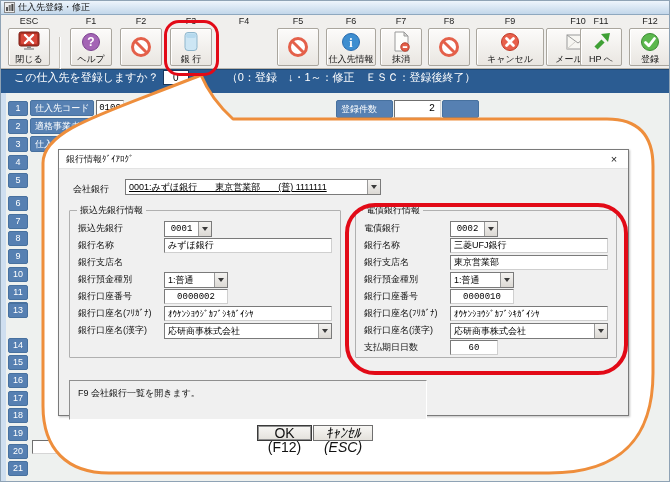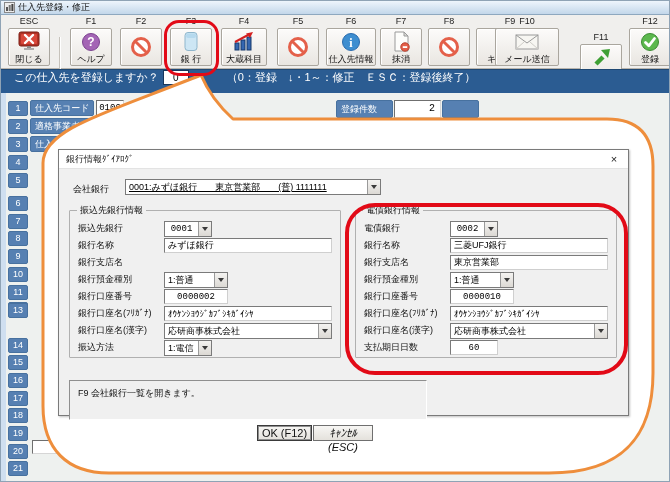--- a/index.html
+++ b/index.html
@@ -76,21 +76,21 @@
        border-color:#7a7a7a #cfcfcf #cfcfcf #7a7a7a;font-family:inherit;}
   .w-s{width:48px;flex:none;}
   .w-m{width:64px;flex:none;}
   .w-w{width:168px;flex:none;}
   .grp-r .w-w{width:158px;}
   .t-center{text-align:center;font-family:"Liberation Mono","DejaVu Sans Mono",monospace;}
   .notebox{position:absolute;left:10px;top:230px;width:358px;height:40px;background:#f0f0f0;
        border:1px solid;border-color:#8f8f8f #fff #fff #8f8f8f;font-size:9px;color:#111;
        padding:6px 0 0 8px;}
   .dbtn{position:absolute;top:275px;height:16px;background:linear-gradient(#f7f6f4,#e4e1dc);
-       border:1px solid #6f6f6f;font-size:11px;text-align:center;line-height:14px;color:#111;}
+       border:1px solid #6f6f6f;font-size:14px;text-align:center;line-height:14px;color:#111;}
   .dbtn.ok{left:198px;width:55px;border:1px solid #3a3a3a;box-shadow:0 0 0 1px #8f8f8f inset;}
   .dbtn.cancel{left:254px;width:60px;font-style:italic;}
   
   .red-f3{position:absolute;left:163px;top:19px;width:55px;height:56px;border:3.5px solid #e20a17;
        border-radius:15px;z-index:9;pointer-events:none;}
   .red-ellipse{position:absolute;left:344px;top:202px;width:283px;height:172px;
        border:4px solid #e20a17;border-radius:30px;z-index:8;pointer-events:none;}
 </style>
 </head>
 <body>
@@ -159,32 +159,20 @@
               <rect x="4" y="1.5" width="12" height="18" rx="3" fill="#cde6f4" stroke="#8fb6cc"></rect>
               <rect x="5" y="2.5" width="10" height="4.5" rx="2" fill="#b5d9ee"></rect>
             </svg>
           </span>
         <span class="tblabel">銀 行</span>
       </div>
     </div>
 
     <div class="tbgroup" style="left:220px;width:46px;">
       <div class="fkey">F4</div>
-      <div class="tbbtn">
-        <span class="icon">
-            <svg width="22" height="19">
-              <rect x="2" y="11" width="4" height="7" fill="#3566b0" stroke="#17386b"></rect>
-              <rect x="8" y="8" width="4" height="10" fill="#3566b0" stroke="#17386b"></rect>
-              <rect x="14" y="5" width="4" height="13" fill="#3566b0" stroke="#17386b"></rect>
-              <line x1="2" y1="10" x2="15" y2="3" stroke="#d42020" stroke-width="2"></line>
-              <polygon points="20,0 13,1.5 17,6" fill="#d42020"></polygon>
-            </svg>
-          </span>
-        <span class="tblabel">大蔵科目</span>
-      </div>
     </div>
 
     <div class="tbgroup" style="left:276px;width:42px;">
       <div class="fkey">F5</div>
       <div class="tbbtn">
         <span class="icon">
             <svg width="22" height="22">
               <circle cx="11" cy="11" r="8.5" fill="#fff" stroke="#e4604a" stroke-width="3"></circle>
               <line x1="5.2" y1="5.2" x2="16.8" y2="16.8" stroke="#e4604a" stroke-width="3"></line>
             </svg>
@@ -238,35 +226,35 @@
         <span class="icon">
             <svg width="20" height="20">
               <circle cx="10" cy="10" r="8.5" fill="#e8604c" stroke="#c03a28"></circle>
               <path d="M6.6 6.6 L13.4 13.4 M13.4 6.6 L6.6 13.4" stroke="#fff" stroke-width="2.8" stroke-linecap="round"></path>
             </svg>
           </span>
         <span class="tblabel">キャンセル</span>
       </div>
     </div>
 
-    <div class="tbgroup" style="left:494px;width:64px;">
+    <div class="tbgroup" style="left:545px;width:64px;">
       <div class="fkey">F10</div>
       <div class="tbbtn">
         <span class="icon">
             <svg width="24" height="16">
               <rect x="1" y="1" width="22" height="14" fill="#f7f6f2" stroke="#9a9a9a"></rect>
               <path d="M1 1 L12 9 L23 1" fill="none" stroke="#9a9a9a"></path>
               <path d="M1 15 L9 8 M23 15 L15 8" fill="none" stroke="#cfcdc8"></path>
             </svg>
           </span>
         <span class="tblabel">メール送信</span>
       </div>
     </div>
 
-    <div class="tbgroup" style="left:579px;width:42px;margin-top:16px;">
+    <div class="tbgroup" style="left:579px;width:42px;">
       <div class="fkey">F11</div>
       <div class="tbbtn">
         <span class="icon">
             <svg width="20" height="20">
               <line x1="5" y1="16" x2="12" y2="9" stroke="#3fa035" stroke-width="4.5"></line>
               <polygon points="10,2 19,1 17,10" fill="#3fa035"></polygon>
             </svg>
           </span>
         <span class="tblabel">HP へ</span>
       </div>
@@ -382,29 +370,20 @@
         </div>
       <div class="frow">
           <span class="flbl">銀行口座名(漢字)</span>
         <span class="combo w-w">
             <span class="cv">応研商事株式会社</span>
             <span class="ca">
               <i></i>
             </span>
           </span>
         </div>
-      <div class="frow">
-          <span class="flbl">振込方法</span>
-        <span class="combo w-s">
-            <span class="cv">1:電信</span>
-            <span class="ca">
-              <i></i>
-            </span>
-          </span>
-        </div>
     </div>
 
     <div class="group grp-r">
       <span class="legend">電債銀行情報</span>
       <div class="frow">
           <span class="flbl">電債銀行</span>
         <span class="combo w-s">
             <span class="cv t-center">0002</span>
             <span class="ca">
               <i></i>

